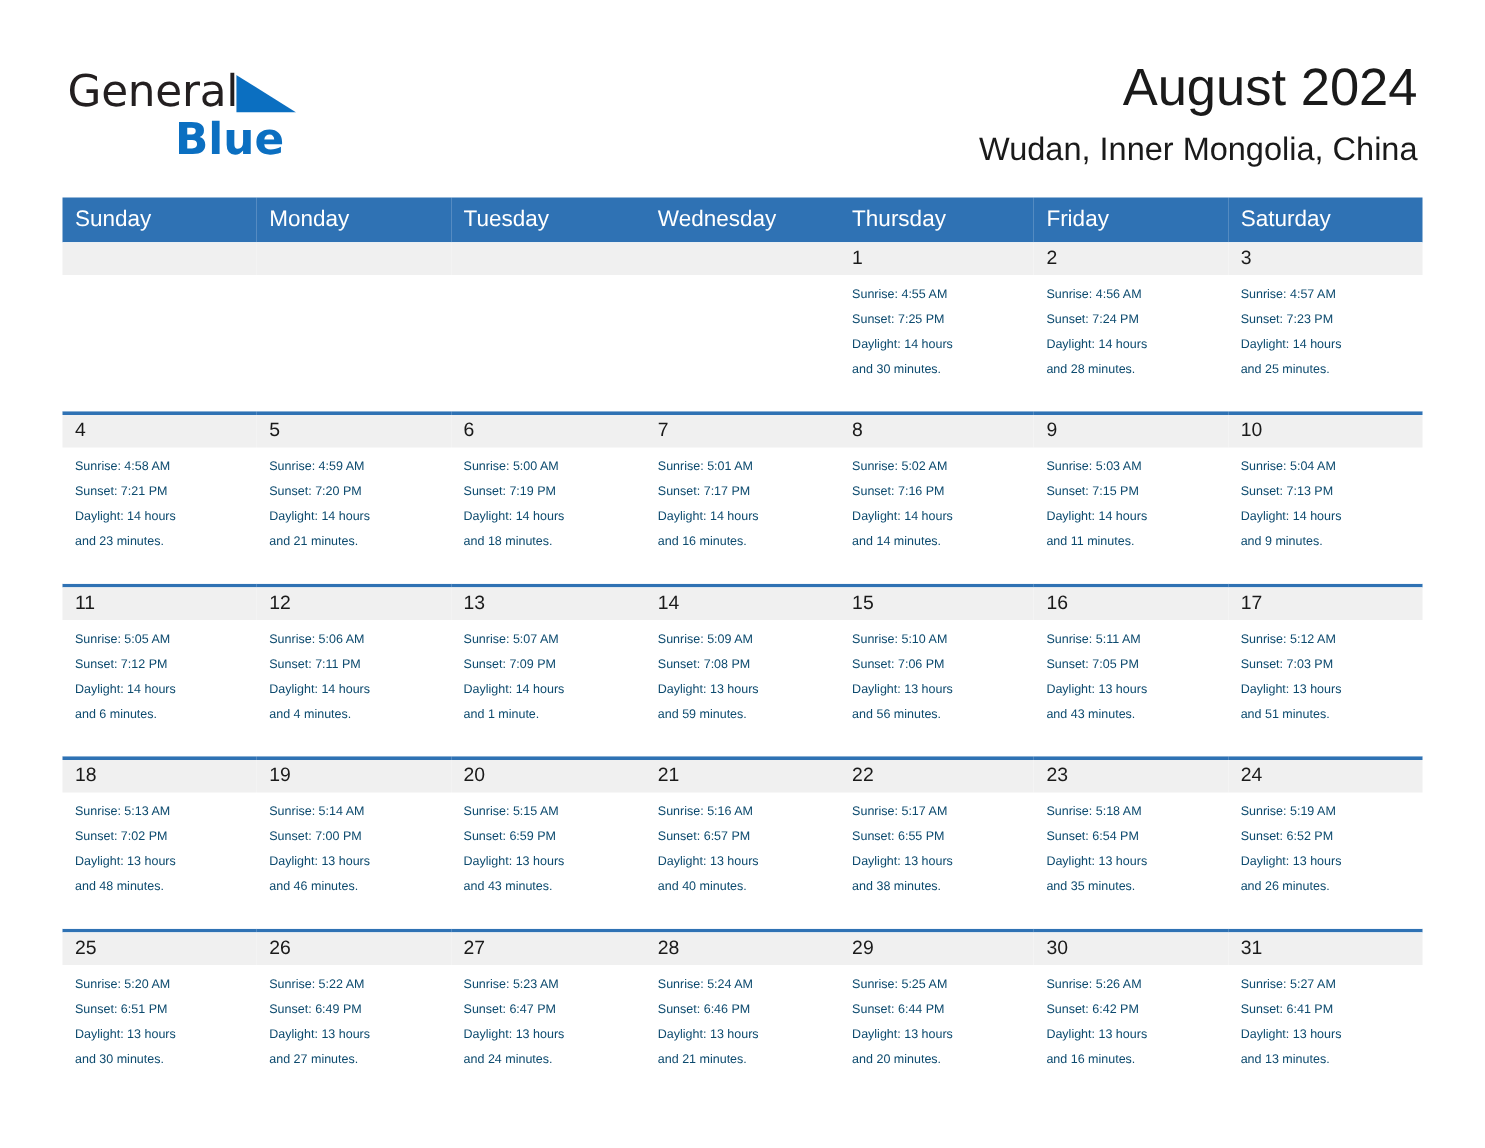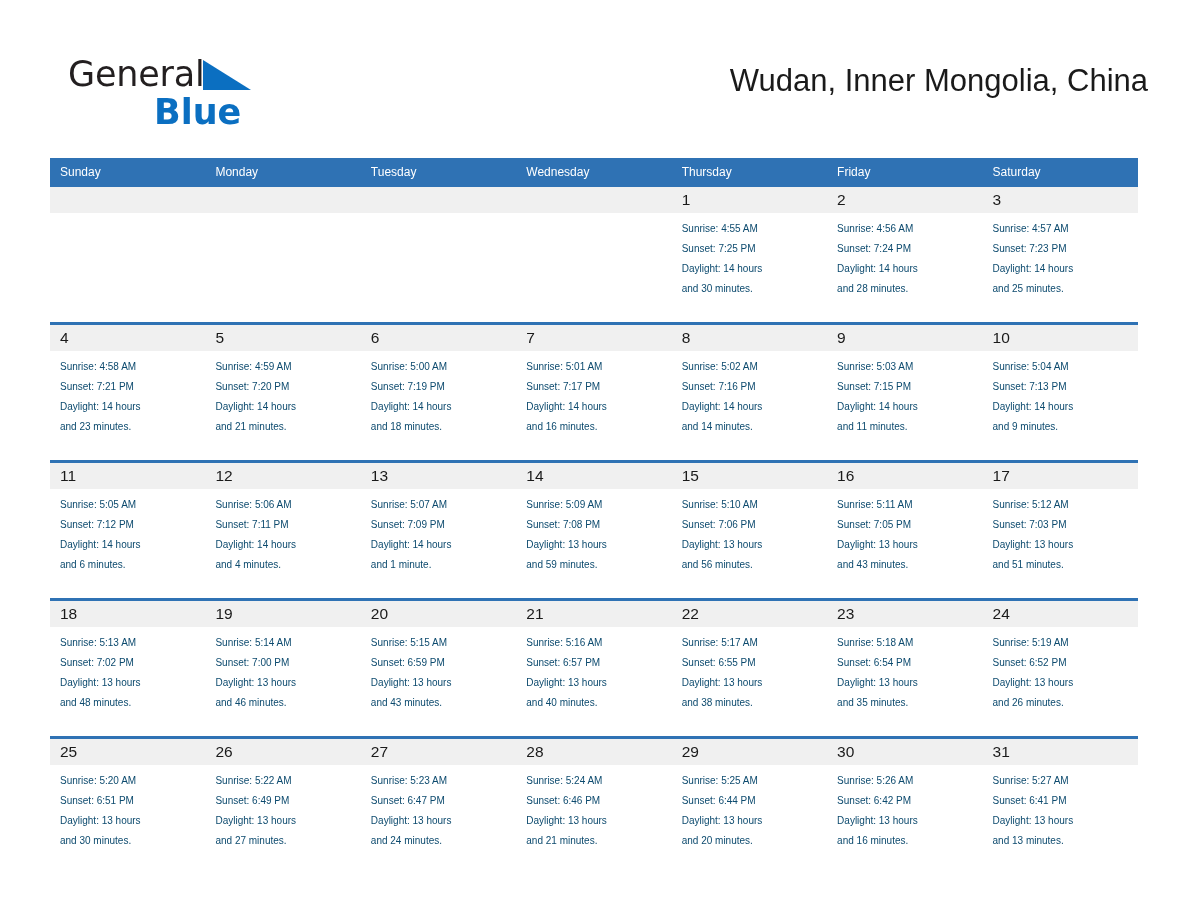--- a/index.html
+++ b/index.html
@@ -15,21 +15,21 @@
     position: relative;
     width: 1188px;
     height: 918px;
     background: #ffffff;
     overflow: hidden;
   }
 
   
   .header {
     position: absolute;
-    left: 60px;
+    left: 46px;
     top: 44px;
     width: 1088px;
     height: 108px;
   }
   .brand {
     position: absolute;
     left: 8px;
     top: 8px;
     width: 300px;
     height: 84px;
@@ -75,42 +75,42 @@
     text-align: right;
   }
   .month-title {
     font-size: 42px;
     color: #1a1a1a;
     font-weight: 400;
     line-height: 52px;
     white-space: nowrap;
   }
   .location-title {
-    font-size: 31px;
+    font-size: 26px;
     color: #1a1a1a;
     font-weight: 400;
     line-height: 34px;
-    margin-top: 20px;
+    margin-top: 6px;
     white-space: nowrap;
   }
 
   
   .calendar {
     position: absolute;
     left: 50px;
     top: 158px;
     width: 1088px;
     border-collapse: collapse;
     table-layout: fixed;
   }
   .calendar th {
     background: #2f72b4;
     color: #ffffff;
     font-weight: 400;
-    font-size: 12px;
+    font-size: 18px;
     text-align: left;
     padding: 7px 0 8px 10px;
     border: none;
     width: 155.43px;
   }
   .week-row > td {
     vertical-align: top;
     padding: 0;
     border: none;
     background: #ffffff;
@@ -154,20 +154,21 @@
         <span class="brand-general">General</span><span class="brand-flag"><svg width="48" height="30" viewBox="0 0 48 30" xmlns="http://www.w3.org/2000/svg">
               <polygon points="0,0 48,30 0,30" fill="#0b6fc1"></polygon>
             </svg></span>
       </span>
       <span class="brand-row2">
         <span class="brand-blue">Blue</span>
       </span>
     </div>
 
     <div class="title-block">
+      <div class="month-title">August 2024</div>
       <div class="location-title">Wudan, Inner Mongolia, China</div>
     </div>
 
   </div>
 
   <table class="calendar">
     <thead>
       <tr>
         <th>Sunday</th>
         <th>Monday</th>

